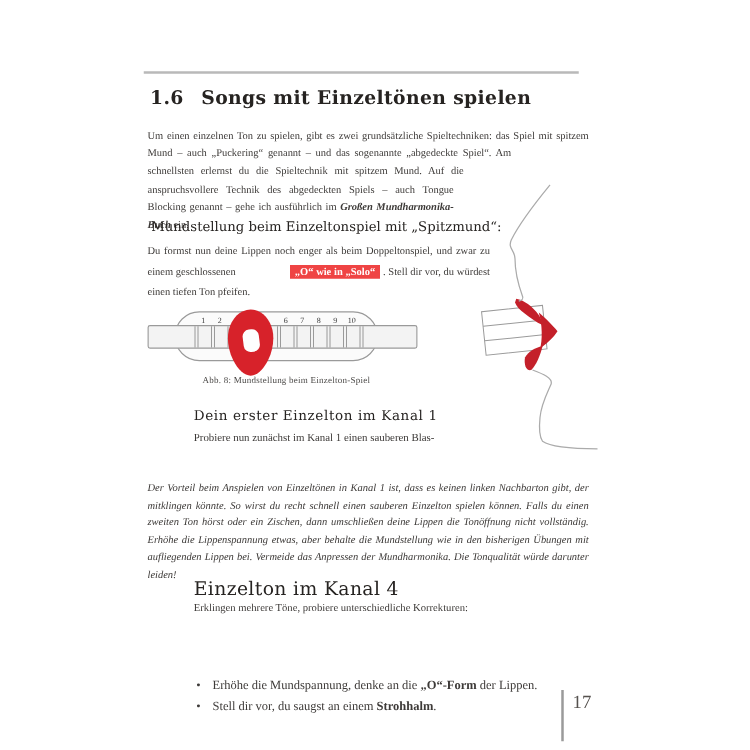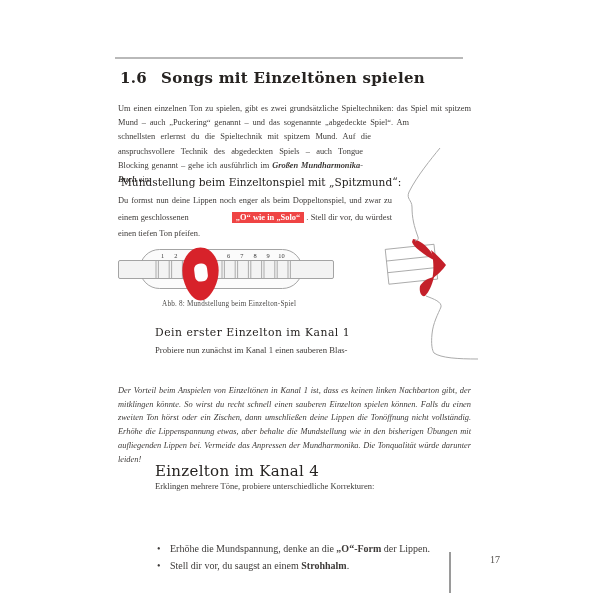--- a/index.html
+++ b/index.html
@@ -40,21 +40,21 @@
   .bullets{left:157px;top:509px;font-size:10px;line-height:16.5px;margin-top:32px;}
   .bullet-row{white-space:nowrap;}
   .bullet-dot{display:inline-block;width:13px;}
   .bseg-bold{font-weight:bold;}
   
   .fig-svg{left:108px;top:243px;}
   .fig-caption{left:162px;top:300px;font-size:7.2px;color:#4c4a48;letter-spacing:.2px;white-space:nowrap;}
   .face-svg{left:368px;top:140px;}
   
   .footer-rule{left:449px;top:552px;width:2px;height:41px;background:#9a9a9a;}
-  .page-num{left:458px;top:554px;font-size:10px;color:#55514e;margin-left:32px;}
+  .page-num{left:458px;top:554px;font-size:15px;color:#55514e;}
 </style>
 </head>
 <body>
 
 <div class="abs top-rule"></div>
 
 <div class="abs h1">
   <span class="num">1.6</span><span>Songs mit Einzeltönen spielen</span>
 </div>
 

